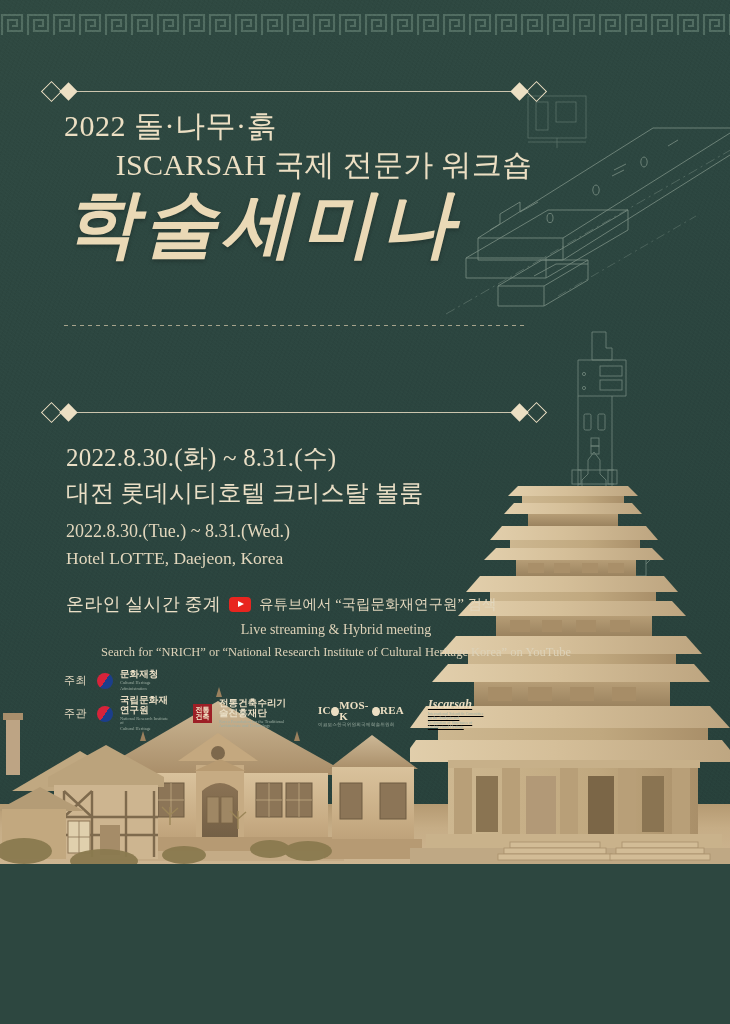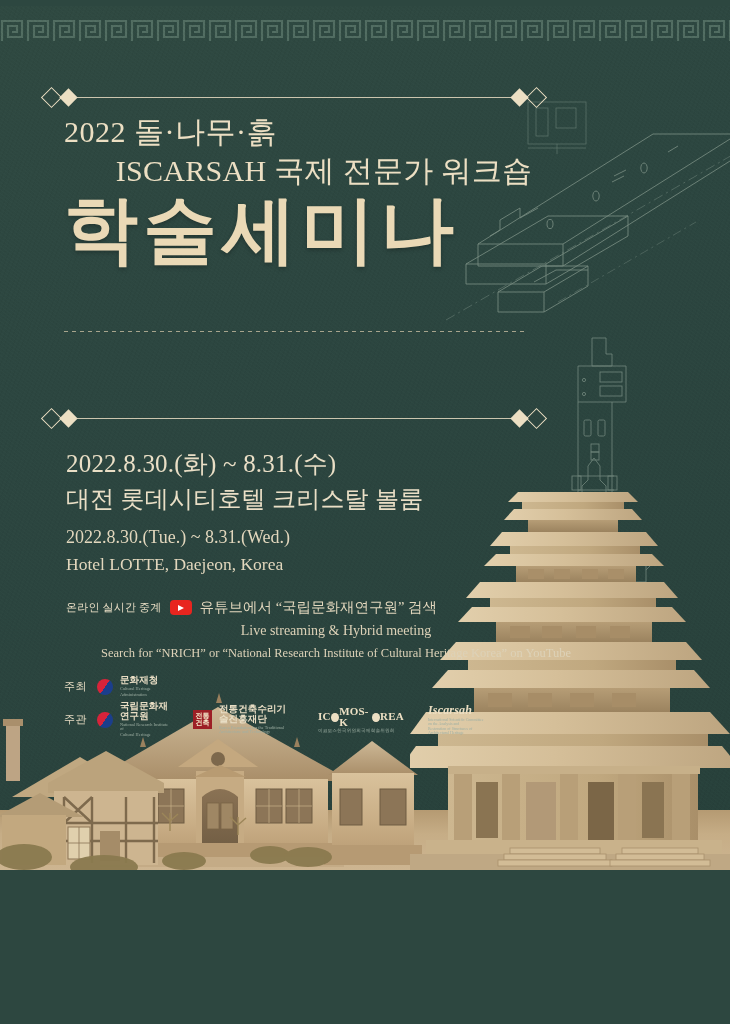--- a/index.html
+++ b/index.html
@@ -7,21 +7,20 @@
     width:730px;height:1024px;overflow:hidden;
     background:#2d4740;
     font-family:"Liberation Serif",serif;
     position:relative;
   }
   #poster{
     position:absolute;inset:0;width:730px;height:864px;overflow:hidden;
     background:
       radial-gradient(ellipse 700px 500px at 30% 30%, #32504700 0%, #27403900 60%, #22393300 100%),
       linear-gradient(160deg,#2f4941 0%, #2c4640 35%, #2a433d 70%, #27403a 100%);
-    margin-top: 6px;
   }
   
   #noise{
     position:absolute;inset:0;pointer-events:none;opacity:.055;
     background-image:
       repeating-linear-gradient(37deg, rgba(255,255,255,.5) 0 1px, transparent 1px 3px),
       repeating-linear-gradient(113deg, rgba(0,0,0,.5) 0 1px, transparent 1px 4px);
     mix-blend-mode:overlay;
   }
 
@@ -62,20 +61,21 @@
   }
   .kr-line2{
     color:#ecdfc3;font-size:30px;letter-spacing:.3px;line-height:1.3;
     font-family:"Liberation Serif",serif;font-weight:400;white-space:nowrap;text-align:center;
   }
   .kr-big{
     color:#ead9b6;font-size:74px;line-height:1.05;letter-spacing:5px;
     font-weight:700;margin-top:2px;white-space:nowrap;
     font-family:"Liberation Serif",serif;
     text-shadow:0 2px 4px rgba(0,0,0,.25);
+    font-style:italic;
   }
 
   
   #subblock{position:absolute;left:64px;top:336px;width:520px;z-index:6;}
   .en-sub{
     color:#e4d9bf;font-size:16.5px;letter-spacing:.1px;white-space:nowrap;
     font-family:"Liberation Serif",serif;
   }
   .en-big{
     color:#f2e8d2;font-size:33px;letter-spacing:7.5px;margin-top:4px;
@@ -85,21 +85,21 @@
   
   #dateblock{position:absolute;left:66px;top:440px;width:470px;z-index:6;}
   .dt-kr{color:#eadfc6;font-size:25px;line-height:1.42;white-space:nowrap;letter-spacing:.2px;}
   .dt-kr.venue{font-size:24px;}
   .dt-en{color:#e2d7bd;font-size:18px;line-height:1.45;margin-top:8px;white-space:nowrap;}
   .dt-en.small{font-size:17.5px;margin-top:2px;}
 
   
   #streamblock{position:absolute;left:66px;top:592px;width:540px;z-index:6;}
   .stream-row{display:flex;align-items:center;gap:8px;}
-  .stream-kr{color:#eadfc6;font-size:11px;white-space:nowrap;letter-spacing:.2px;}
+  .stream-kr{color:#eadfc6;font-size:18px;white-space:nowrap;letter-spacing:.2px;}
   .yt{
     width:22px;height:15px;border-radius:4px;background:#e8251f;
     display:inline-flex;align-items:center;justify-content:center;flex:0 0 auto;
   }
   .yt i{
     display:block;width:0;height:0;border-left:6px solid #fff;
     border-top:3.6px solid transparent;border-bottom:3.6px solid transparent;
     margin-left:1.5px;
   }
   .stream-kr2{color:#e2d7bd;font-size:14.5px;white-space:nowrap;}
@@ -124,21 +124,21 @@
     display:flex;align-items:center;justify-content:center;
     color:#f3e6c8;font-size:7px;font-weight:700;line-height:.95;text-align:center;
   }
   .icomos{display:flex;flex-direction:column;line-height:1;}
   .icomos .main{color:#ecdfc3;font-size:11px;font-weight:700;letter-spacing:.2px;display:flex;align-items:center;}
   .icomos .main .glob{
     display:inline-block;width:9px;height:9px;border-radius:50%;
     background:#ecdfc3;margin:0 .5px;position:relative;top:.5px;
   }
   .icomos .sub{color:#9fb0a4;font-size:4.6px;margin-top:1.6px;letter-spacing:.2px;}
-  .iscar{display:flex;flex-direction:column;line-height:1;}
+  .iscar{display:flex;flex-direction:column;line-height:1;text-decoration:underline;}
   .iscar .main{color:#ecdfc3;font-size:12px;font-style:italic;font-weight:700;letter-spacing:.2px;}
   .iscar .sub{color:#9fb0a4;font-size:4px;margin-top:1.6px;}
 
   
   .tech{position:absolute;pointer-events:none;}
   #tech-joinery{right:-8px;top:118px;width:300px;height:215px;opacity:.55;}
   #tech-column{right:50px;top:318px;width:140px;height:370px;opacity:.5;}
   #tech-bracket{left:62px;top:742px;width:270px;height:180px;opacity:.45;}
   #tech-small{right:126px;top:86px;width:90px;height:70px;opacity:.4;}
 

